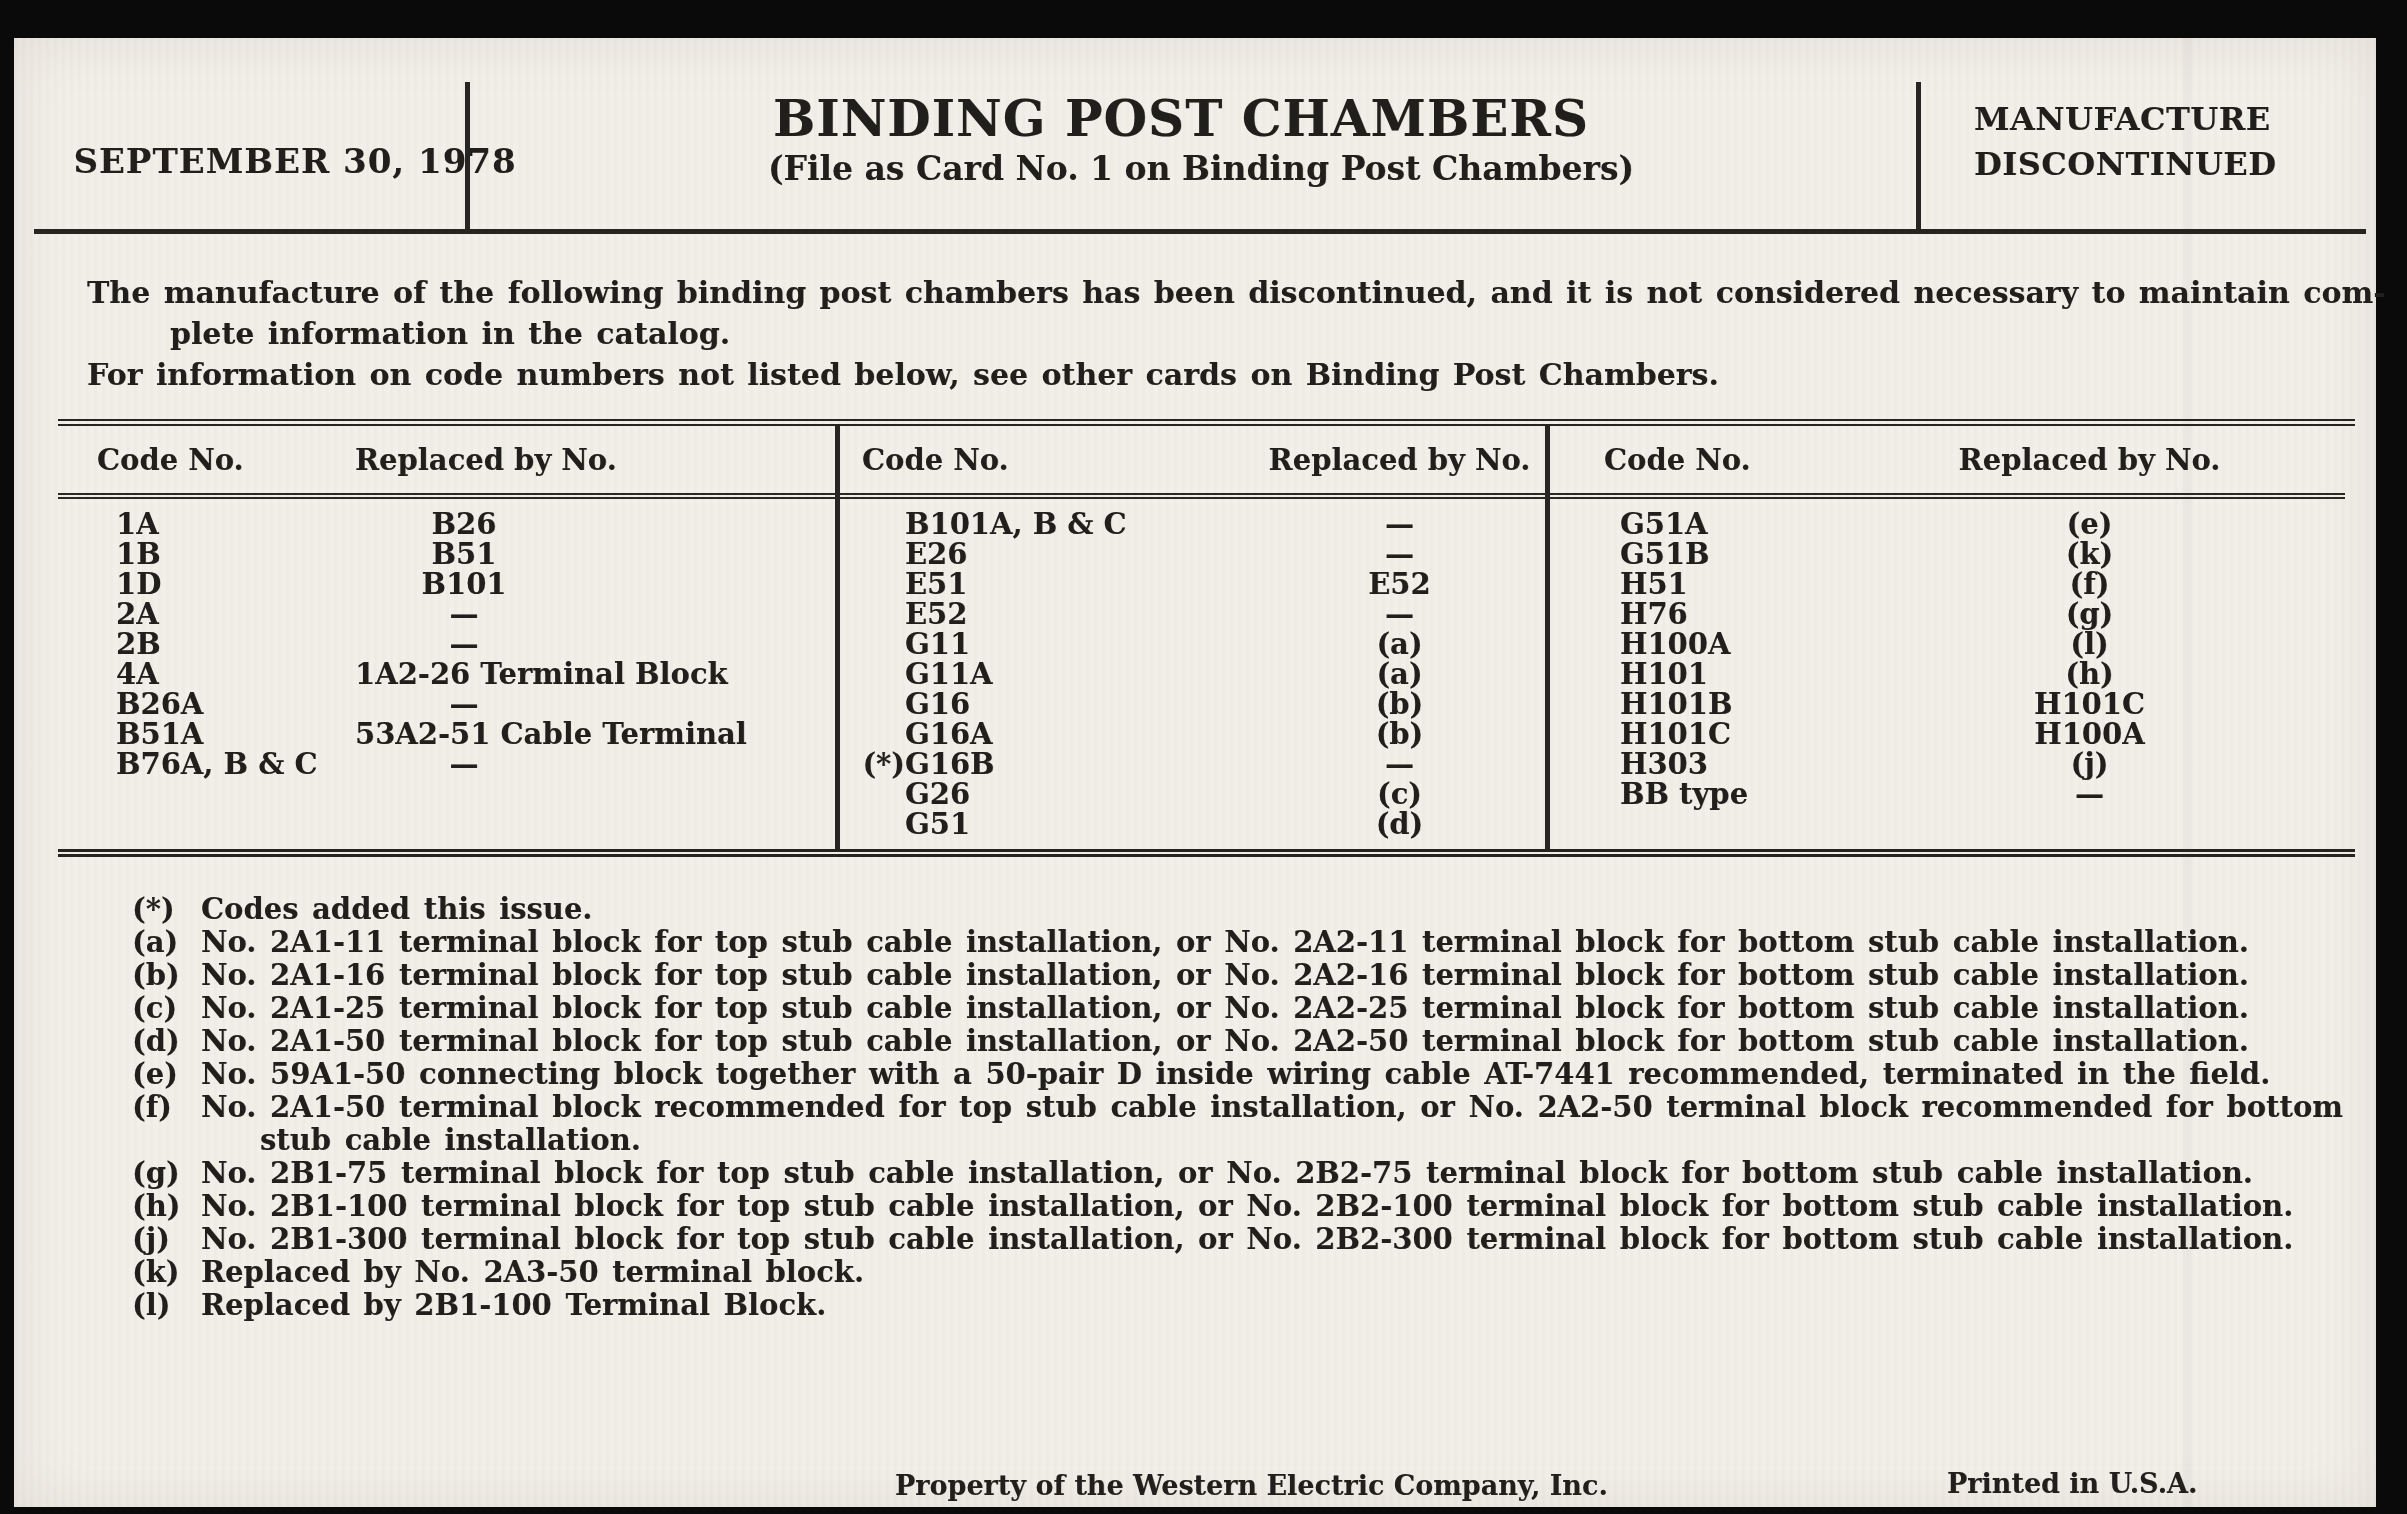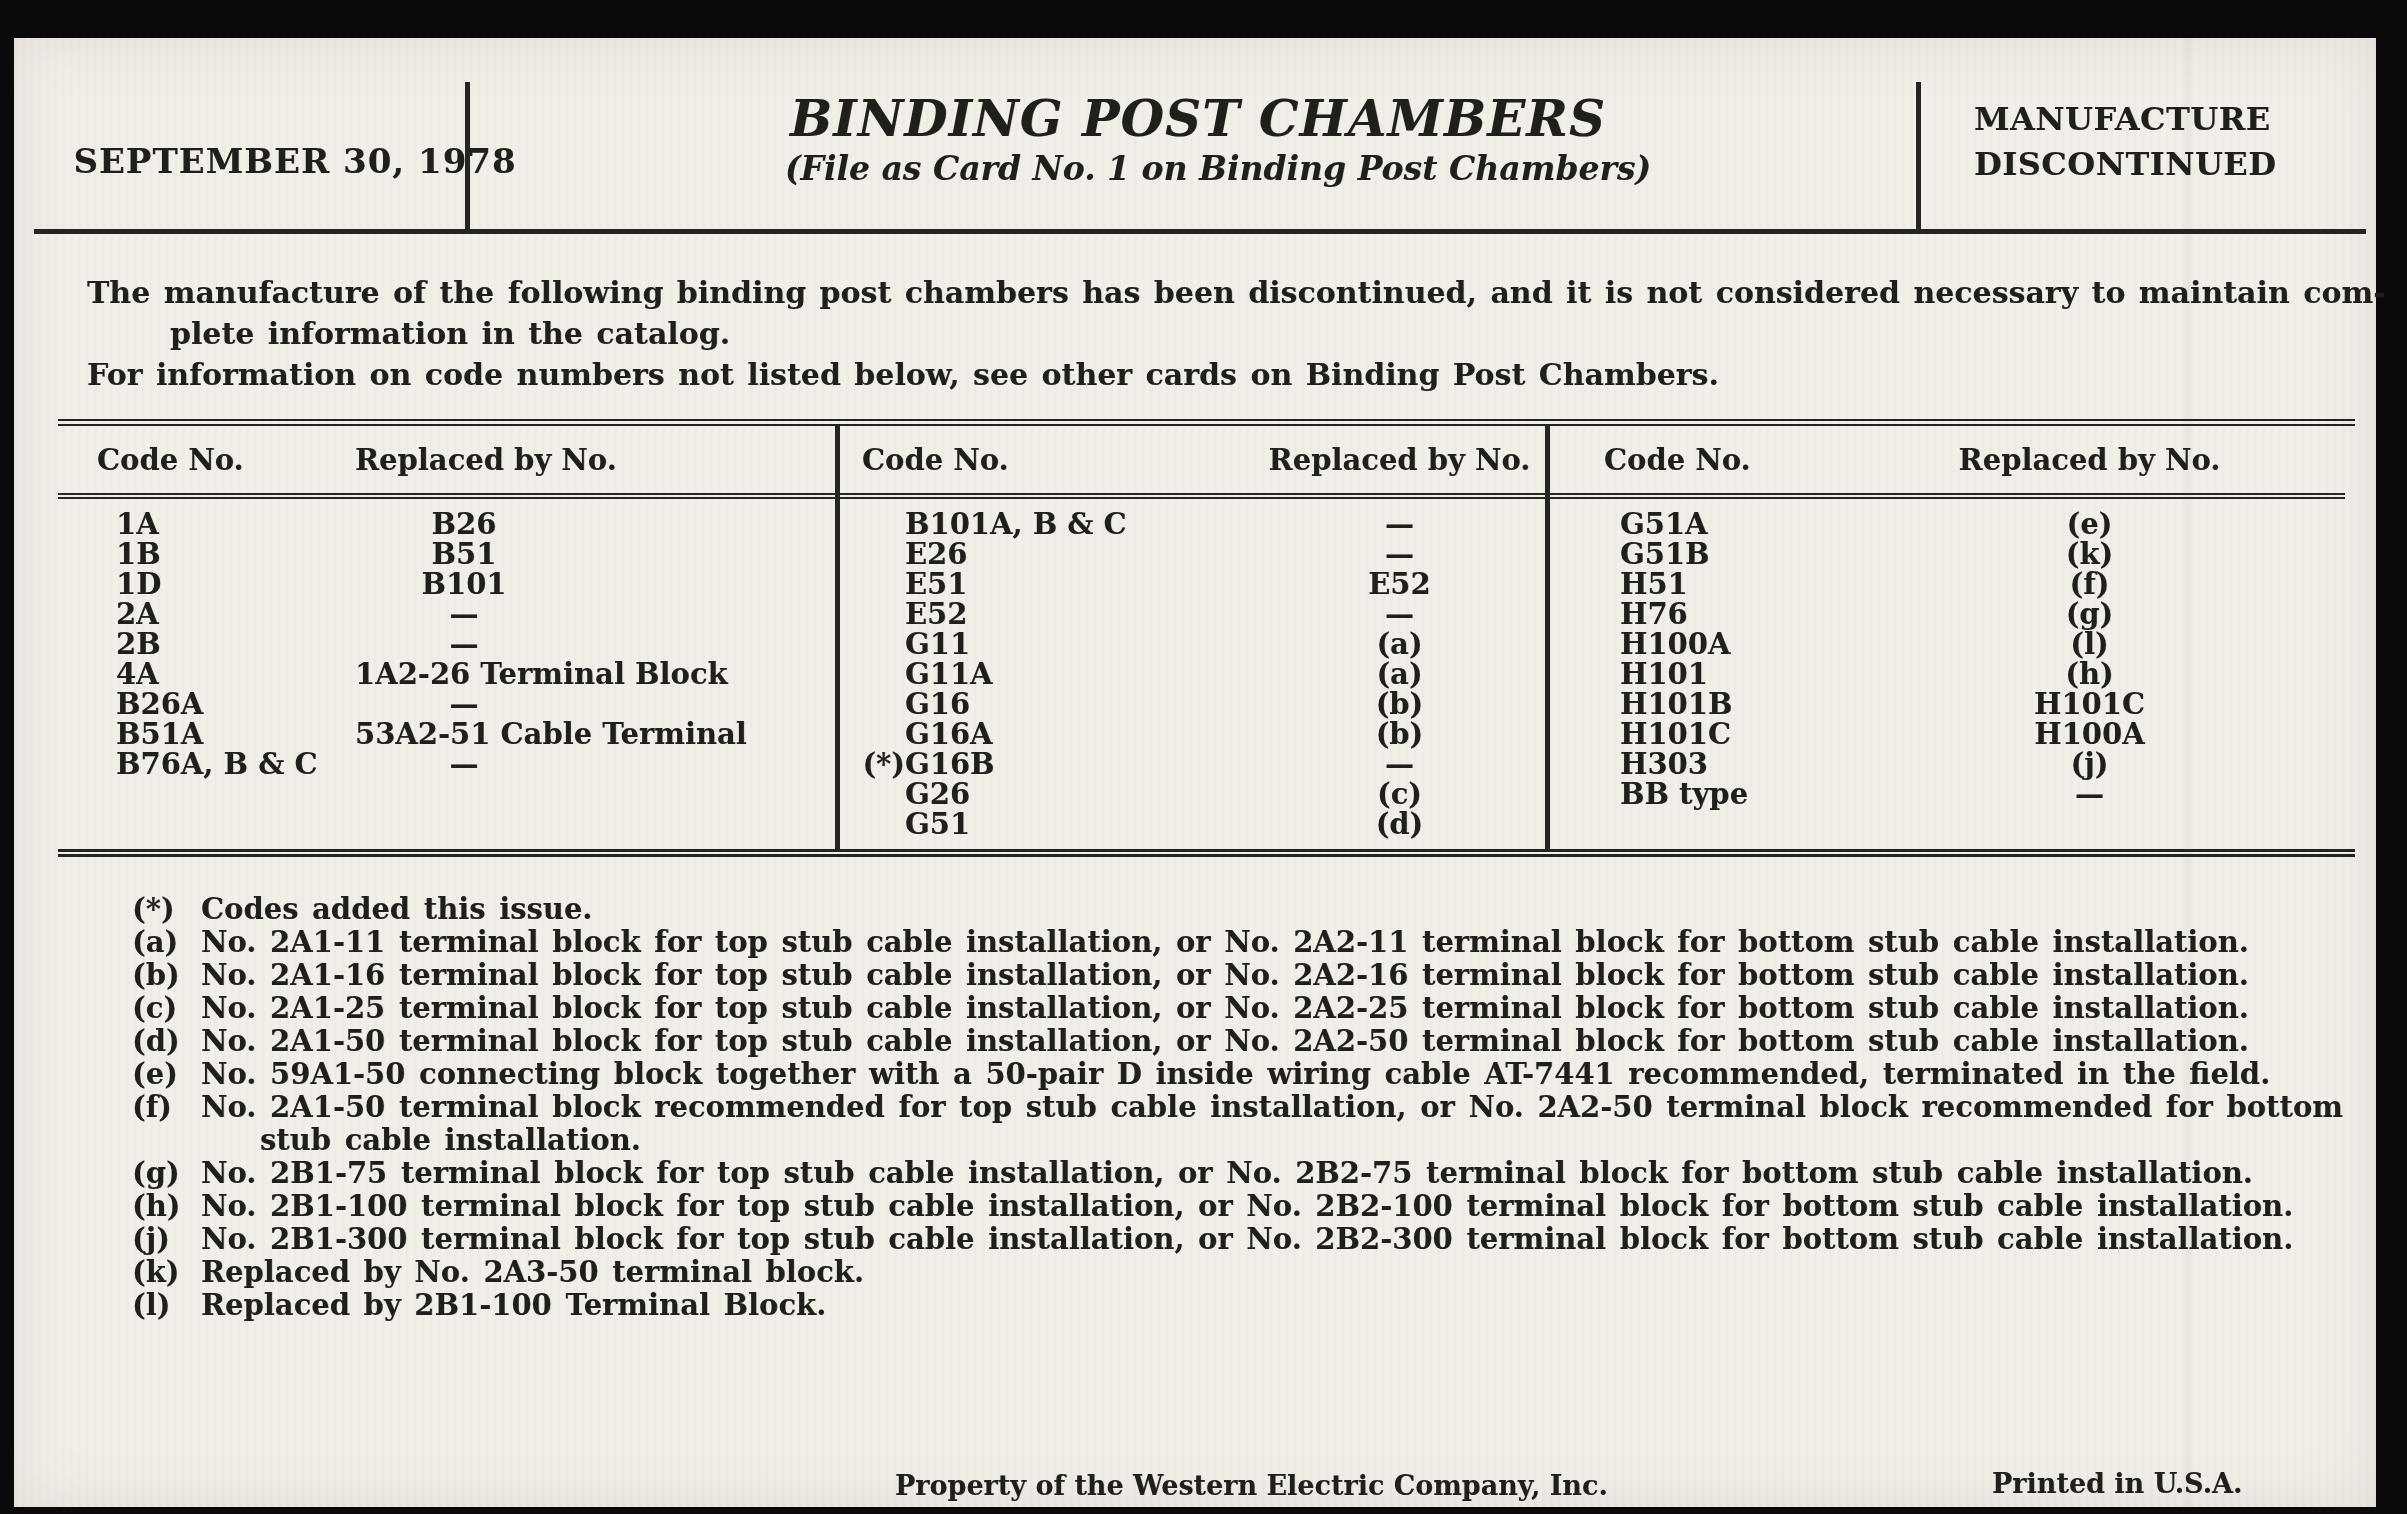--- a/index.html
+++ b/index.html
@@ -25,21 +25,21 @@
   .card * { text-shadow: 0.4px 0.4px 0.6px rgba(35,32,28,0.30); }
 
   
   .mh-date {
     position: absolute; left: 10px; top: 103px; width: 446px;
     font-size: 34px; text-align: center; letter-spacing: 1px; white-space: nowrap; margin-left: 48px;
   }
   .mh-divider { position: absolute; top: 44px; width: 5px; height: 148px; background: #262523; }
   .mh-div1 { left: 451px; }
   .mh-div2 { left: 1902px; }
-  .mh-center { position: absolute; left: 468px; top: 53px; width: 1432px; text-align: center; font-style: italic; }
+  .mh-center { position: absolute; left: 451px; top: 53px; width: 1432px; text-align: center; }
   .mh-title { font-size: 50px; line-height: 55px; letter-spacing: 1px; white-space: nowrap; }
   .mh-subtitle { font-size: 33px; line-height: 42px; margin-top: 2px; white-space: nowrap; padding-left: 40px; }
   .mh-status { position: absolute; left: 1960px; top: 59px; font-size: 32px; line-height: 45px; letter-spacing: 0.5px; white-space: nowrap; }
   .mh-rule { position: absolute; left: 20px; top: 191px; width: 2332px; height: 5px; background: #26241f; }
 
   
   .intro { position: absolute; left: 73px; top: 234px; width: 2293px; font-size: 30px; word-spacing: 3px; }
   .intro-line { line-height: 41px; white-space: nowrap; }
   .intro-line.indent { padding-left: 83px; }
 
@@ -74,21 +74,21 @@
   .pre { position: absolute; right: 100%; white-space: nowrap; }
 
   
   .footnotes { position: absolute; left: 118px; top: 855px; width: 2233px; font-size: 29px; word-spacing: 3.5px; }
   .fn-row { display: flex; line-height: 33px; }
   .fn-key { width: 69px; flex: none; }
   .fn-text { flex: 1; padding-left: 59px; text-indent: -59px; }
 
   
   .footer-property { position: absolute; left: 881px; top: 1432px; font-size: 27px; white-space: nowrap; }
-  .footer-printed  { position: absolute; left: 1978px; top: 1430px; font-size: 27px; white-space: nowrap; text-align: right; }
+  .footer-printed  { position: absolute; left: 1933px; top: 1430px; font-size: 27px; white-space: nowrap; text-align: right; }
 </style>
 </head>
 <body>
 
 <div class="card">
 
   <div class="mh-date">SEPTEMBER 30, 1978</div>
   <div class="mh-divider mh-div1"></div>
   <div class="mh-center">
     <div class="mh-title">BINDING POST CHAMBERS</div>

